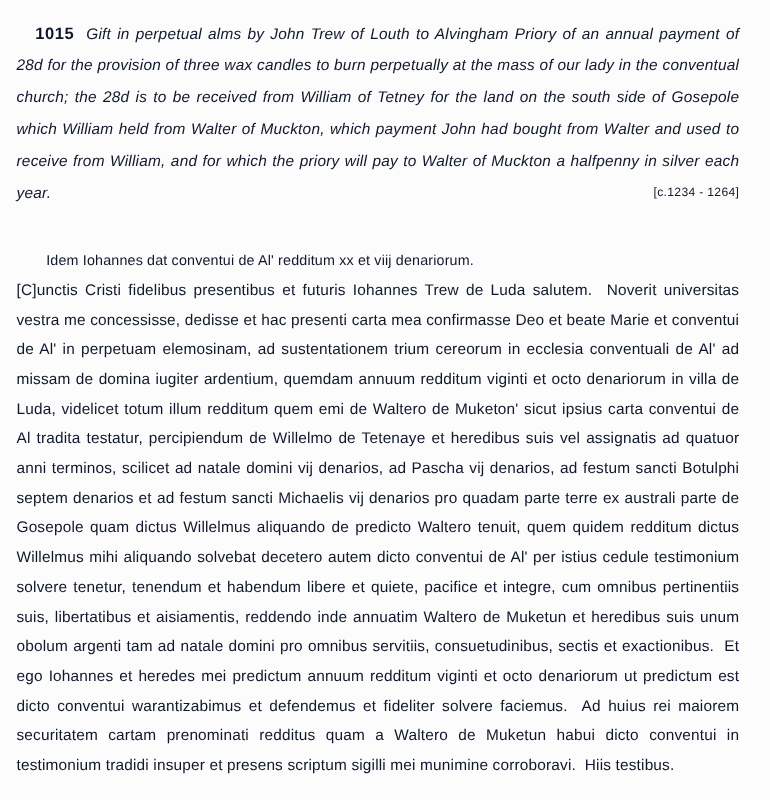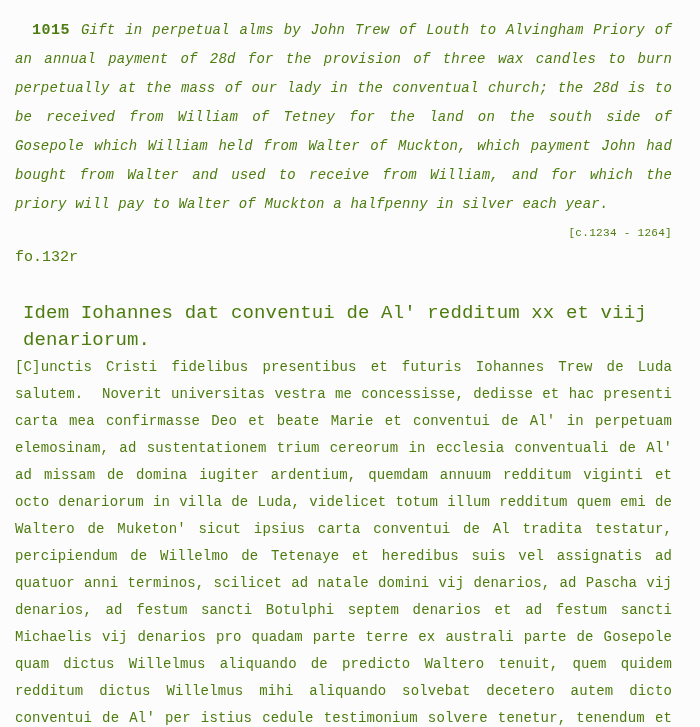--- a/index.html
+++ b/index.html
@@ -7,22 +7,22 @@
     padding: 0;
     background: #fcfcfc;
   }
   .page {
     position: relative;
     box-sizing: border-box;
     width: 700px;
     height: 727px;
     padding: 16px 28px 0 15px;
     background: #fcfcfc;
-    color: #4d7c0f;
-    font-family: Liberation Mono, monospace;
+    color: #0f172a;
+    font-family: Liberation Sans, sans-serif;
     overflow: hidden;
   }
   
   .entry-header {
     position: relative;
     text-align: justify;
     text-indent: 17px;
     font-style: italic;
     font-size: 14px;
     line-height: 29px;
@@ -43,40 +43,40 @@
   }
   .folio {
     clear: both;
     font-size: 15px;
     line-height: 19px;
     margin-top: 8px;
   }
   .rubric {
     margin-top: 33px;
     padding-left: 8px;
-    font-size: 19px;
+    font-size: 13px;
     line-height: 27px;
     letter-spacing: 0.15px;
+    margin-left: 19px;
   }
   .charter-text {
     margin: 0;
     text-align: justify;
     font-size: 14px;
     line-height: 27px;
     letter-spacing: 0.15px;
   }
 </style>
 </head>
 <body>
 
 <div class="page">
 
   <div class="entry-header">
     <span class="entry-number">1015</span><span class="summary-text">Gift in perpetual alms by John Trew of Louth to Alvingham Priory of an annual payment of 28d for the provision of three wax candles to burn perpetually at the mass of our lady in the conventual church; the 28d is to be received from William of Tetney for the land on the south side of Gosepole which William held from Walter of Muckton, which payment John had bought from Walter and used to receive from William, and for which the priory will pay to Walter of Muckton a halfpenny in silver each year.</span><span class="date-range">[c.1234 - 1264]</span>
   </div>
 
-  <div class="folio">fo.132r</div>
 
   <div class="rubric">Idem Iohannes dat conventui de Al' redditum xx et viij denariorum.</div>
 
   <p class="charter-text">[C]unctis Cristi fidelibus presentibus et futuris Iohannes Trew de Luda salutem.&nbsp; Noverit universitas vestra me concessisse, dedisse et hac presenti carta mea confirmasse Deo et beate Marie et conventui de Al' in perpetuam elemosinam, ad sustentationem trium cereorum in ecclesia conventuali de Al' ad missam de domina iugiter ardentium, quemdam annuum redditum viginti et octo denariorum in villa de Luda, videlicet totum illum redditum quem emi de Waltero de Muketon' sicut ipsius carta conventui de Al tradita testatur, percipiendum de Willelmo de Tetenaye et heredibus suis vel assignatis ad quatuor anni terminos, scilicet ad natale domini vij denarios, ad Pascha vij denarios, ad festum sancti Botulphi septem denarios et ad festum sancti Michaelis vij denarios pro quadam parte terre ex australi parte de Gosepole quam dictus Willelmus aliquando de predicto Waltero tenuit, quem quidem redditum dictus Willelmus mihi aliquando solvebat decetero autem dicto conventui de Al' per istius cedule testimonium solvere tenetur, tenendum et habendum libere et quiete, pacifice et integre, cum omnibus pertinentiis suis, libertatibus et aisiamentis, reddendo inde annuatim Waltero de Muketun et heredibus suis unum obolum argenti tam ad natale domini pro omnibus servitiis, consuetudinibus, sectis et exactionibus.&nbsp; Et ego Iohannes et heredes mei predictum annuum redditum viginti et octo denariorum ut predictum est dicto conventui warantizabimus et defendemus et fideliter solvere faciemus.&nbsp; Ad huius rei maiorem securitatem cartam prenominati redditus quam a Waltero de Muketun habui dicto conventui in testimonium tradidi insuper et presens scriptum sigilli mei munimine corroboravi.&nbsp; Hiis testibus.</p>
 
 </div>
 
 </body></html>

